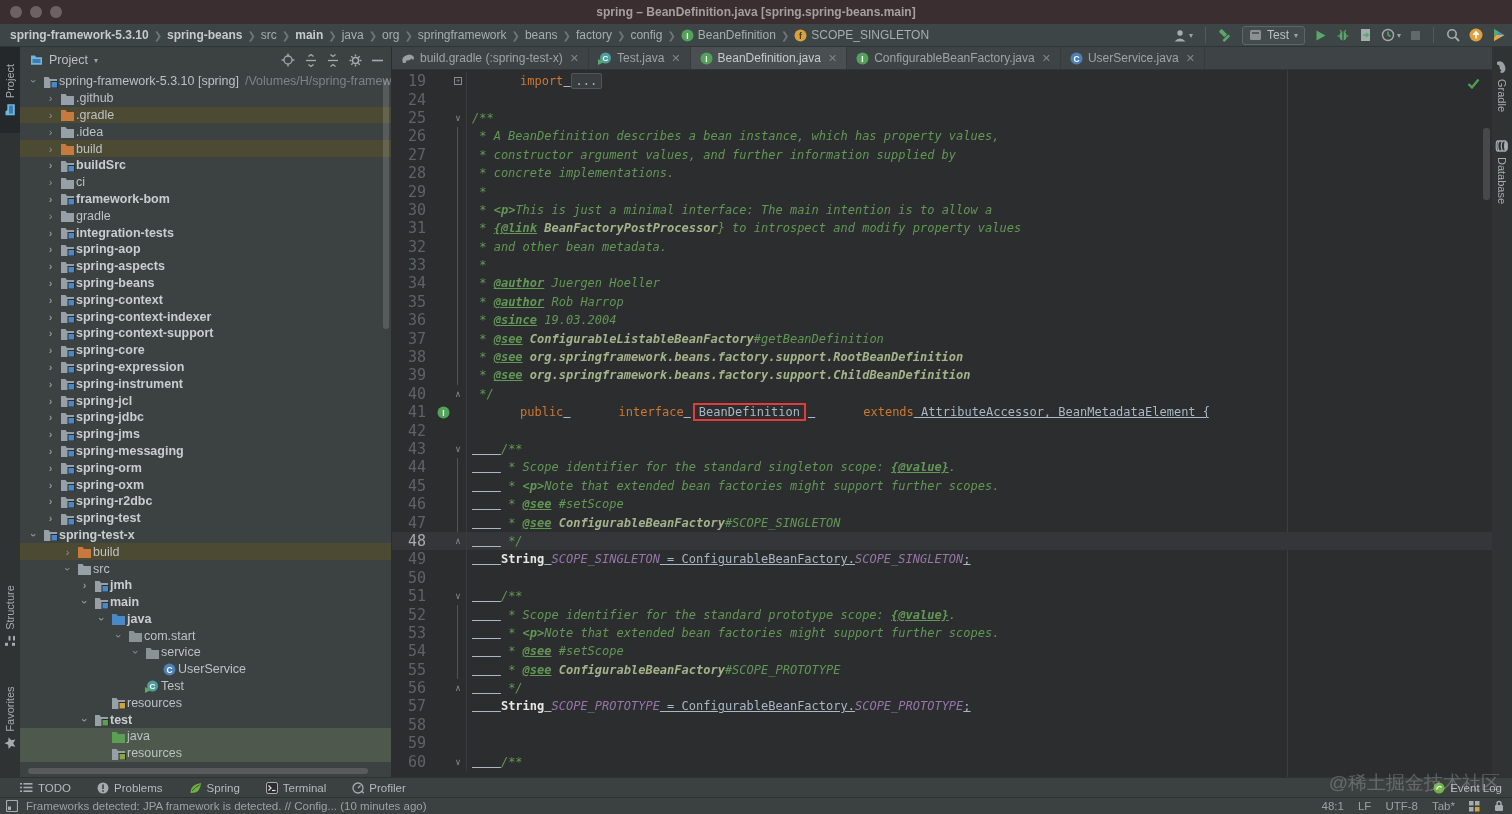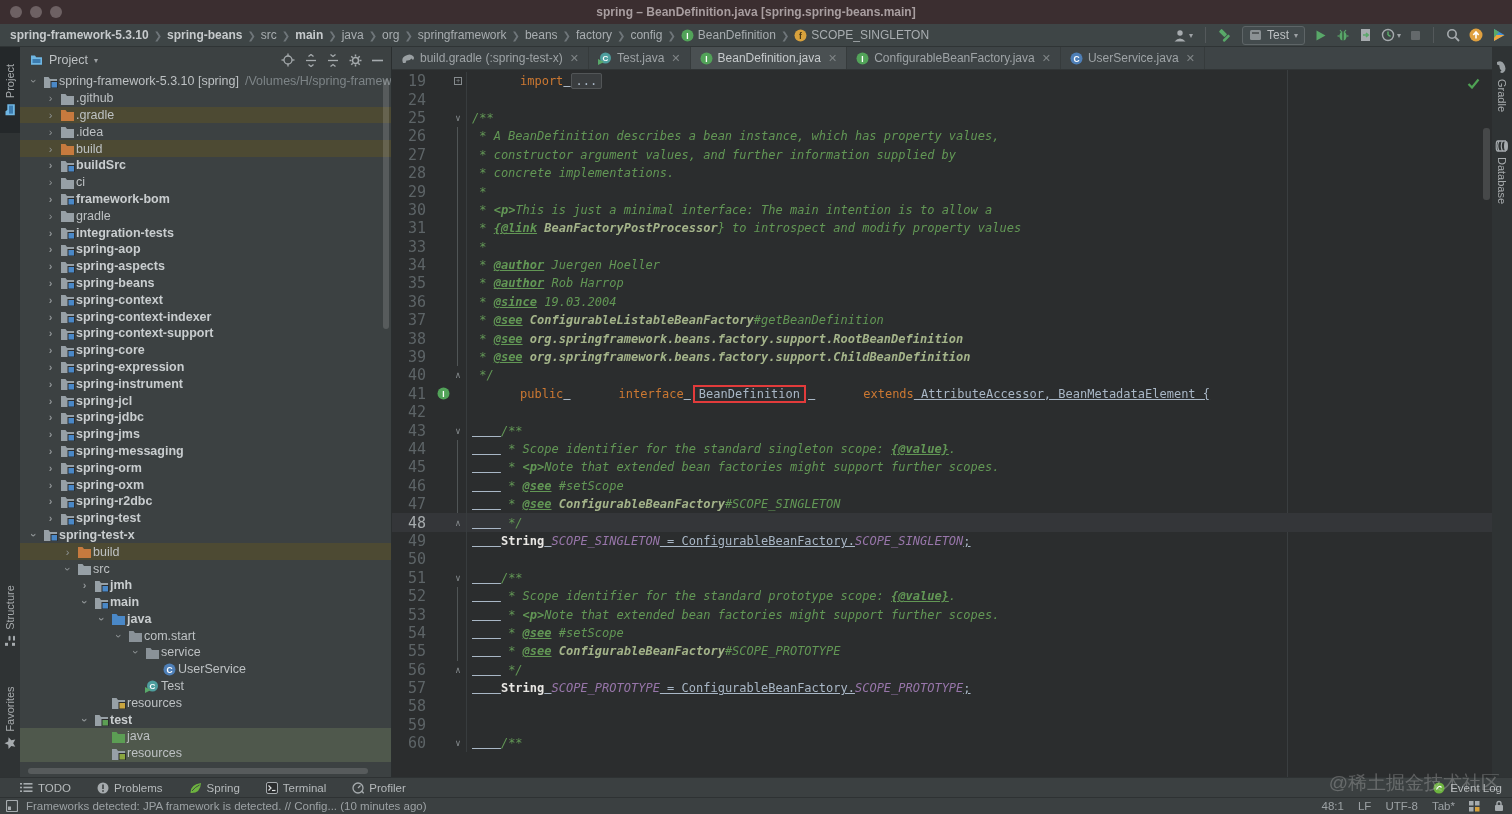--- a/index.html
+++ b/index.html
@@ -883,20 +883,27 @@
             <span class="code"><span class="tk-d"> * </span><span class="tk-dm">&lt;p&gt;</span><span class="tk-d">This is just a minimal interface: The main intention is to allow a</span></span>
           </div>
           <div class="line ">
             <span class="ln">31</span>
             <span class="gico"></span>
             <span class="fold fl"></span>
             <span class="codesep"></span>
             <span class="code"><span class="tk-d"> * </span><span class="tk-dt">{@link</span><span class="tk-dv"> BeanFactoryPostProcessor</span><span class="tk-d">} to introspect and modify property values</span></span>
           </div>
           <div class="line ">
+            <span class="ln">32</span>
+            <span class="gico"></span>
+            <span class="fold fl"></span>
+            <span class="codesep"></span>
+            <span class="code"><span class="tk-d"> * and other bean metadata.</span></span>
+          </div>
+          <div class="line ">
             <span class="ln">33</span>
             <span class="gico"></span>
             <span class="fold fl"></span>
             <span class="codesep"></span>
             <span class="code"><span class="tk-d"> *</span></span>
           </div>
           <div class="line ">
             <span class="ln">34</span>
             <span class="gico"></span>
             <span class="fold fl"></span>

